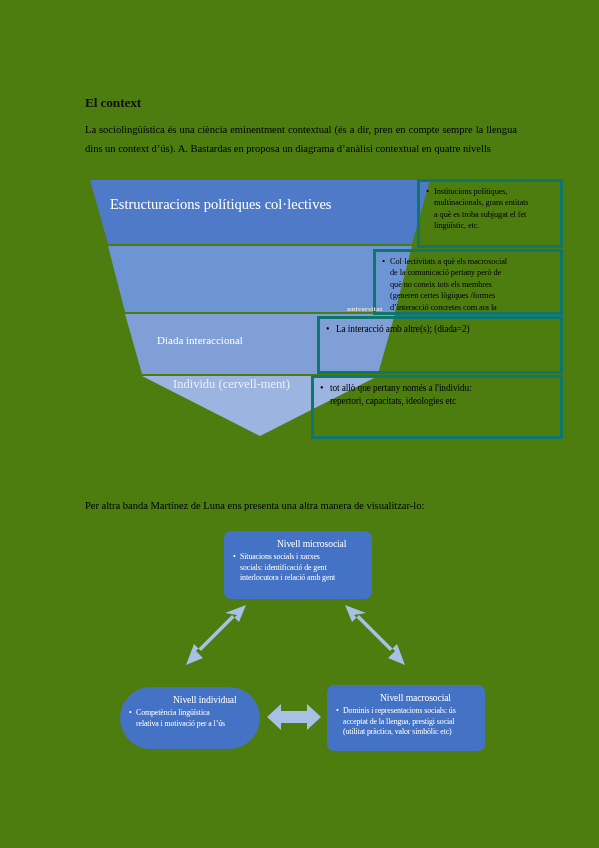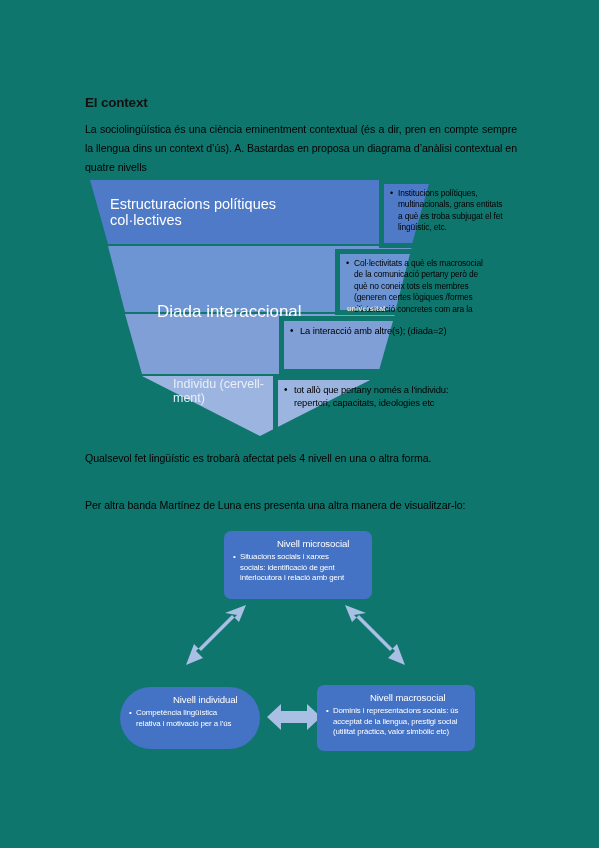--- a/index.html
+++ b/index.html
@@ -11,21 +11,22 @@
     width: 599px;
     height: 848px;
     position: relative;
     font-family: "Liberation Sans", sans-serif;
     color: #000000;
     overflow: hidden;
   }
   .page {
     position: absolute;
     inset: 0;
-    background: #0f766e;
+    background: #4d7c0f;
+    font-family: Liberation Serif, serif;
   }
 
   
   .doc-heading {
     position: absolute;
     left: 85px;
     top: 95px;
     font-size: 13.5px;
     font-weight: bold;
     letter-spacing: -0.2px;
@@ -66,36 +67,37 @@
   }
   #funnel-label-0 {
     left: 25px; top: 18px; width: 240px;
     font-size: 14.5px;
   }
   #funnel-label-1 {
     left: 55px; top: 80px; width: 185px;
     font-size: 13.5px;
   }
   #funnel-label-2 {
-    left: 72px; top: 124px; width: 155px;
-    font-size: 17px;
+    left: 72px; top: 156px; width: 155px;
+    font-size: 11px;
   }
   #funnel-label-3 {
     left: 88px; top: 199px; width: 118px;
     font-size: 12.5px;
     color: #e9eef7;
   }
 
   
   .callout {
     position: absolute;
-    border: 5px solid #0f766e;
+    border: 3px solid #0f766e;
     background: transparent;
     box-sizing: border-box;
     padding: 4px 5px 3px 6px;
+    margin-left: 38px;
   }
   .callout-line {
     font-size: 8.4px;
     line-height: 11.4px;
     color: #000;
     letter-spacing: -0.12px;
     position: relative;
     padding-left: 8px;
   }
   .callout-line.bulleted::before {
@@ -162,21 +164,21 @@
     letter-spacing: -0.12px;
   }
   .node-line.bulleted::before {
     content: "\2022";
     position: absolute;
     left: 0;
     top: -0.5px;
   }
   #node-micro      { left: 139px; top: 6px;   width: 148px; height: 68px; }
   #node-individual { left: 35px;  top: 162px; width: 140px; height: 62px; border-radius: 31px; }
-  #node-macro      { left: 232px; top: 160px; width: 158px; height: 66px; }
+  #node-macro      { left: 242px; top: 160px; width: 158px; height: 66px; }
 
   .arrow-svg {
     position: absolute;
     left: 0; top: 0;
     pointer-events: none;
   }
 </style>
 </head>
 <body>
 
@@ -219,21 +221,20 @@
     </div>
 
     <div class="callout" id="callout-3">
       <div class="callout-line bulleted">tot allò que pertany només a l'individu:</div>
       <div class="callout-line cont">repertori, capacitats, ideologies etc</div>
     </div>
 
     <div class="watermark">universitat</div>
   </div>
 
-  <div class="para" id="para-qualsevol">Qualsevol fet lingüístic es trobarà afectat pels 4 nivell en una o altra forma.</div>
   <div class="para" id="para-martinez">Per altra banda Martínez de Luna ens presenta una altra manera de visualitzar-lo:</div>
 
   <div class="nodes-wrap">
 
     <svg class="arrow-svg" width="440" height="240" viewBox="0 0 440 240">
 
       <g fill="#a9bfe3">
         <path d="M 140,88
                  L 161,80
                  L 154,97

